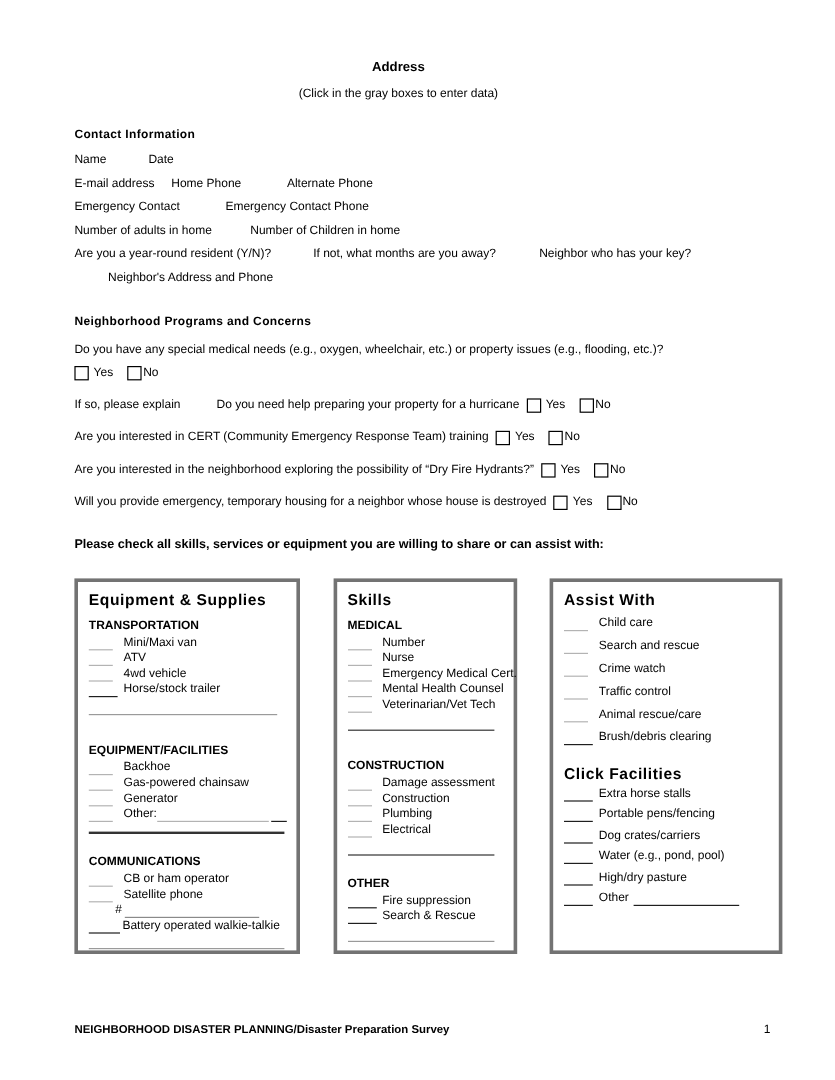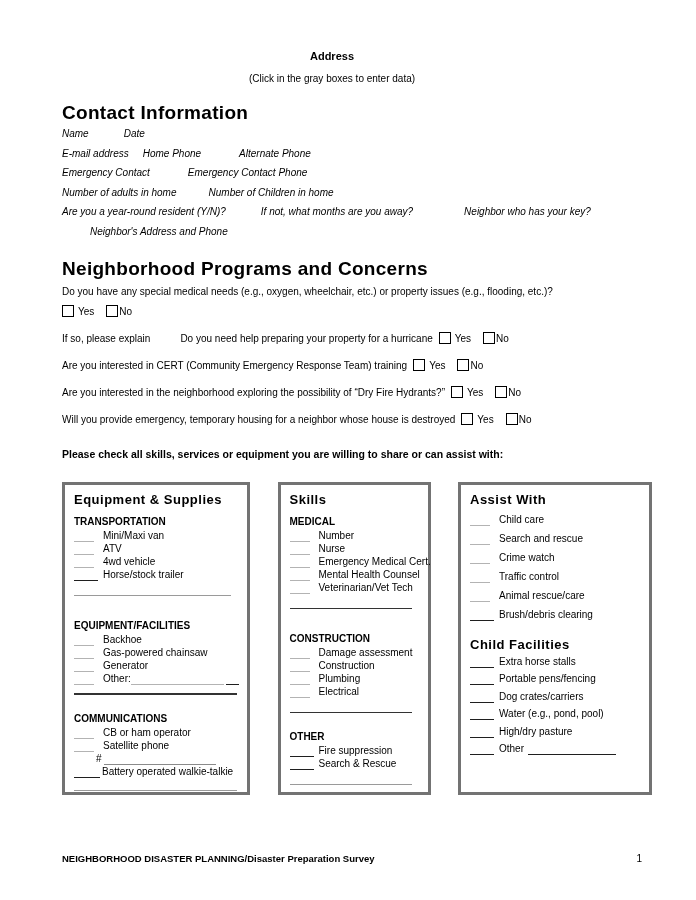--- a/index.html
+++ b/index.html
@@ -6,28 +6,28 @@
   body{
     width:696px;height:900px;background:#ffffff;color:#000;
     font-family:"Liberation Sans","DejaVu Sans",sans-serif;
     position:relative;overflow:hidden;
   }
   .content{padding:50px 0 0 62px;width:590px;box-sizing:content-box;}
   .hdr{width:540px;text-align:center;}
   .address{font-size:11px;font-weight:bold;line-height:13px;}
   .doc-title{font-size:20px;font-weight:bold;line-height:23px;margin-top:30px;}
   .subtitle{font-size:10px;line-height:12px;margin-top:10px;}
-  .sec-h{font-size:19px;font-weight:bold;letter-spacing:.3px;line-height:15px;}
+  .sec-h{font-size:10px;font-weight:bold;letter-spacing:.3px;line-height:15px;}
   #contact-heading{margin-top:20px;}
   #neighborhood-heading{margin-top:24px;}
-  .crow{display:flex;align-items:flex-end;font-size:10px;line-height:11px;margin-top:8.6px;font-style:italic;}
+  .crow{display:flex;align-items:flex-end;font-size:10px;line-height:11px;margin-top:8.6px;}
   .crow.first{margin-top:8px;}
   .ml14{margin-left:14px;}.ml28{margin-left:28px;}.ml30{margin-left:30px;}
-  .ml32{margin-left:32px;}.ml35{margin-left:35px;}.ml36{margin-left:51px;}.ml38{margin-left:38px;}
-  .q{display:flex;align-items:flex-end;font-size:10px;line-height:11px;margin-top:15px;flex-wrap:nowrap;white-space:nowrap;}
+  .ml32{margin-left:32px;}.ml35{margin-left:35px;}.ml36{margin-left:36px;}.ml38{margin-left:38px;}
+  .q{display:flex;align-items:flex-start;font-size:10px;line-height:11px;margin-top:15px;flex-wrap:nowrap;white-space:nowrap;}
   .q.tight{margin-top:10px;}
   .ynrow{margin-top:8px;}
   .cb{width:10px;height:10px;border:1px solid #000;display:inline-block;flex:none;background:#fff;}
   .yn-yes{margin-left:4px;margin-right:12px;}
   .yn-no{margin-left:1px;}
   .cb.ml6{margin-left:6px;}
   .please-check{font-size:10.5px;font-weight:bold;line-height:12px;margin-top:23px;}
   .boxes{display:flex;justify-content:space-between;width:590px;margin-top:22px;}
   .box{border:3px solid #737373;box-sizing:border-box;height:313px;padding:7px 8px 0 9px;}
   .box1{width:188px;}.box2{width:153px;}.box3{width:194px;}
@@ -284,21 +284,21 @@
       </div>
       <div class="item item3">
         <span class="blank"></span>
         <span>Animal rescue/care</span>
       </div>
       <div class="item item3">
         <span class="blank dk"></span>
         <span>Brush/debris clearing</span>
       </div>
 
-      <div class="box-title gap" style="margin-top:16px;">Child Facilities</div>
+      <div class="box-title gap" style="margin-top:16px;">Click Facilities</div>
 
       <div class="item item3b firstrow">
         <span class="blank dk"></span>
         <span>Extra horse stalls</span>
       </div>
       <div class="item item3b">
         <span class="blank dk"></span>
         <span>Portable pens/fencing</span>
       </div>
       <div class="item item3b">

